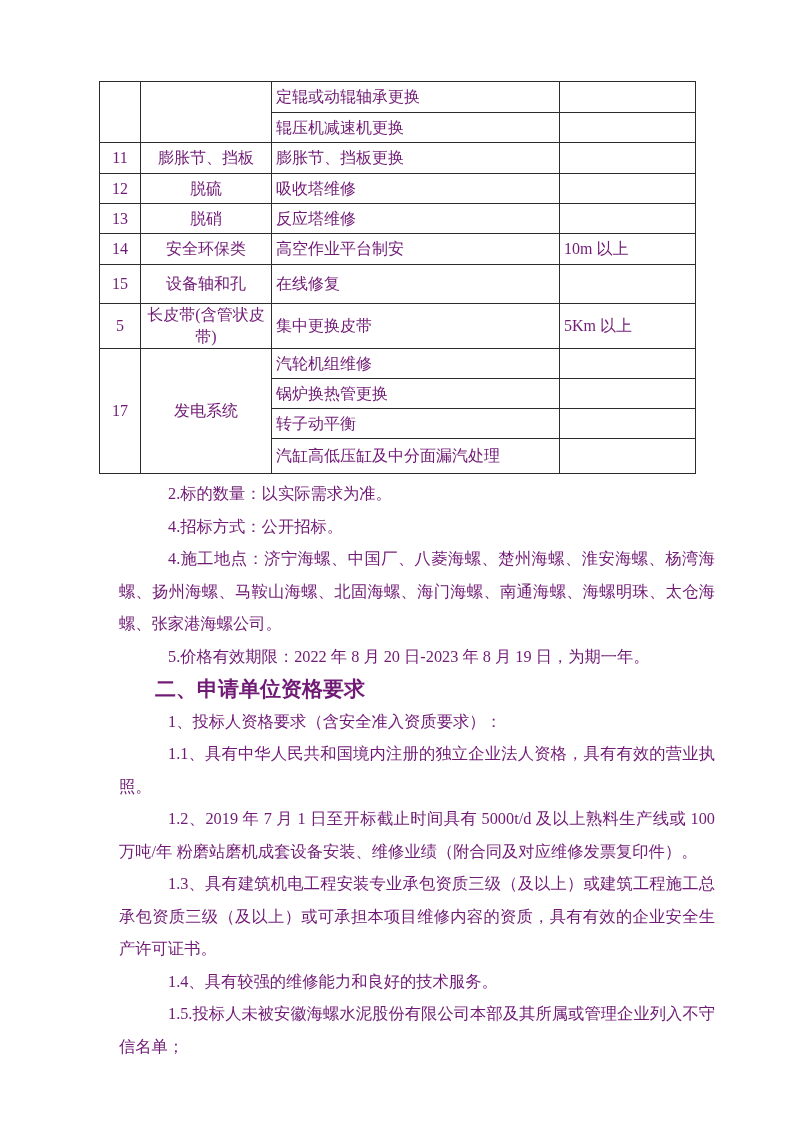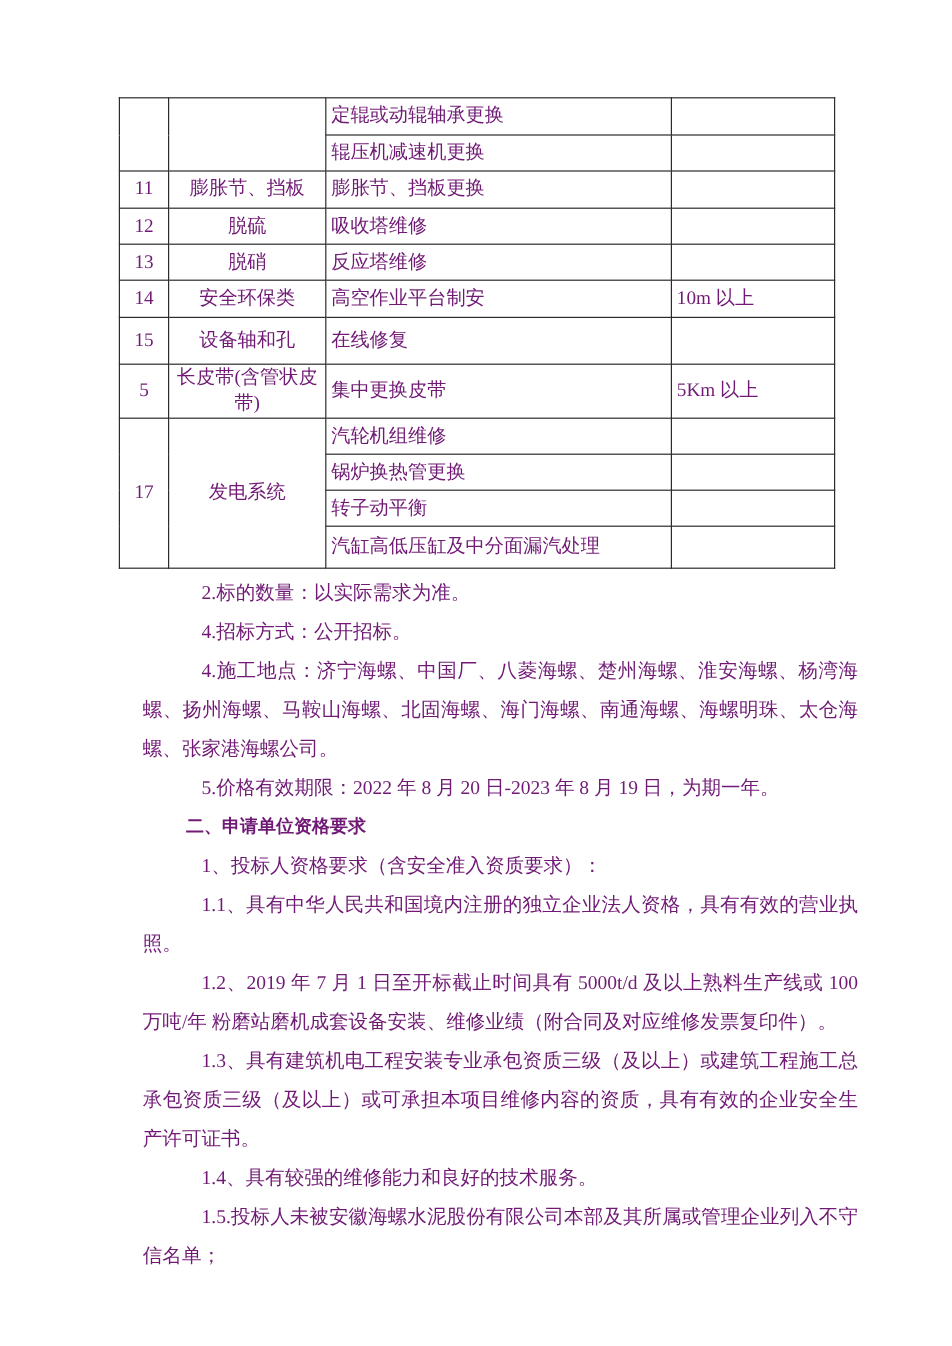--- a/index.html
+++ b/index.html
@@ -49,21 +49,21 @@
   }
   p.para {
     margin: 0;
     text-indent: 49px;
     word-break: break-all;
   }
   p.para.heading {
     font-weight: bold;
     text-indent: 36px;
     font-family: "Liberation Sans", "DejaVu Sans", sans-serif;
-    font-size: 15px;
+    font-size: 21px;
     text-align: left;
   }
 </style>
 </head>
 <body>
 
 <div class="page">
 
   <table class="doc-table">
     <colgroup>

